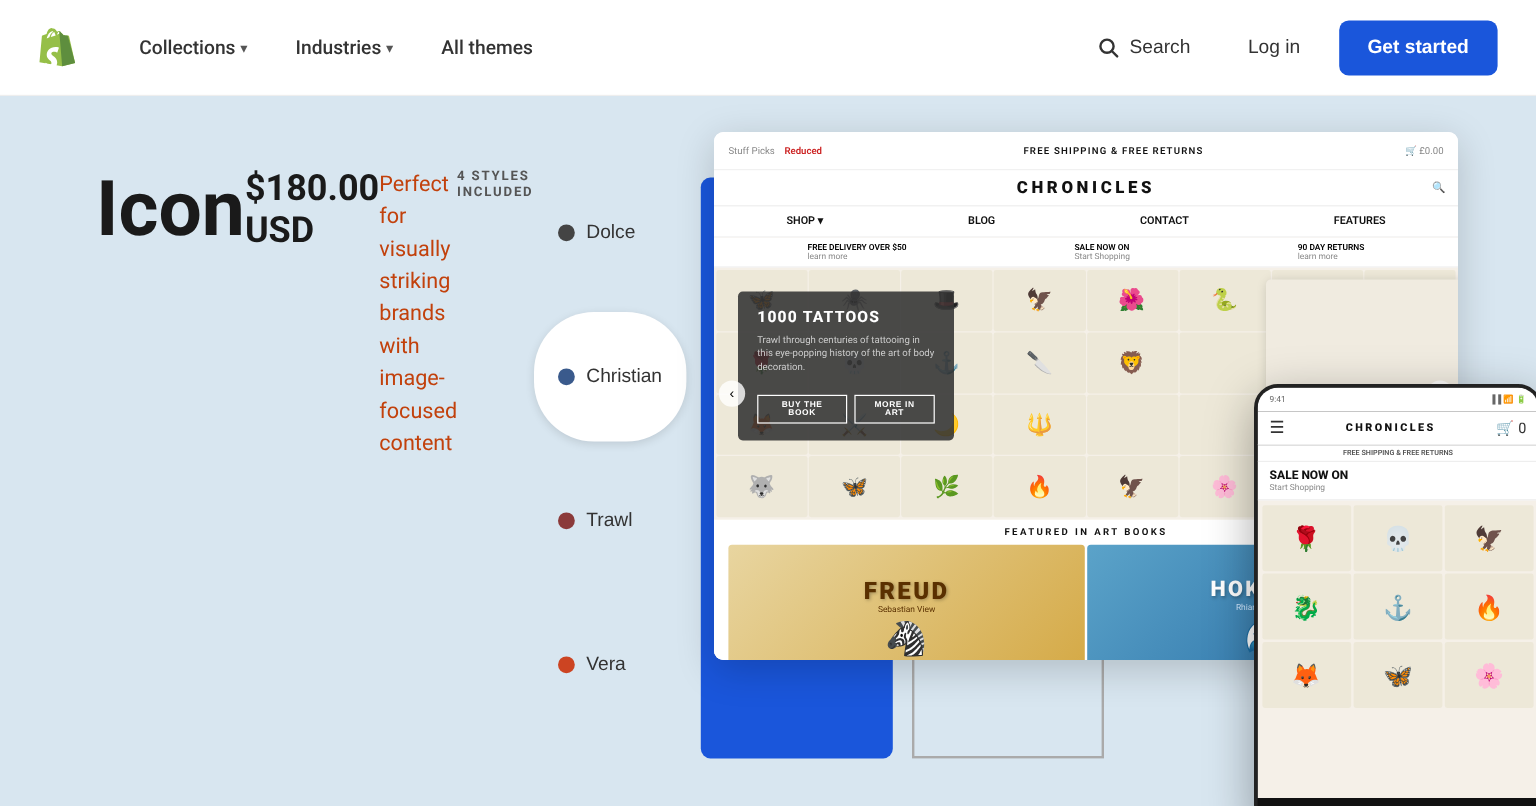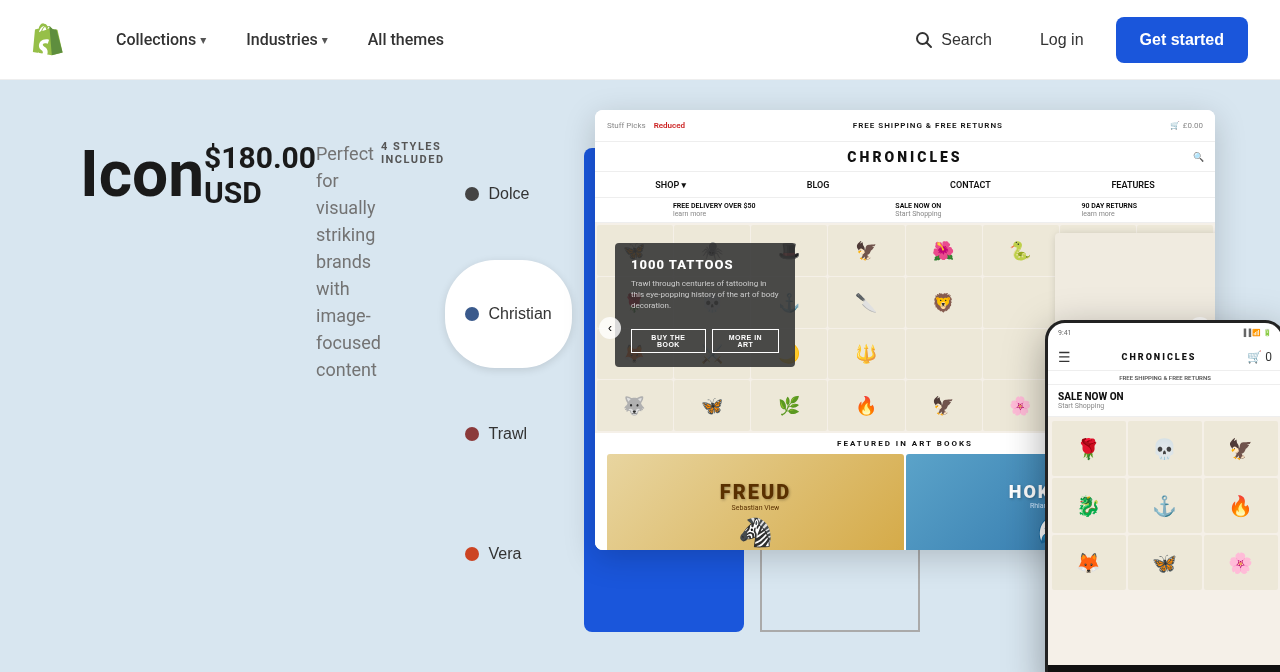--- a/index.html
+++ b/index.html
@@ -121,21 +121,21 @@
       margin-bottom: 20px;
     }
     .theme-price {
       font-size: 30px;
       font-weight: 700;
       color: #1a1a1a;
       margin-bottom: 20px;
     }
     .theme-desc {
       font-size: 18px;
-      color: #737373;
+      color: #c2410c;
       line-height: 1.5;
       margin-bottom: 36px;
       max-width: 360px;
     }
     .styles-label {
       font-size: 11px;
       font-weight: 700;
       letter-spacing: 1.5px;
       color: #555;
       text-transform: uppercase;

